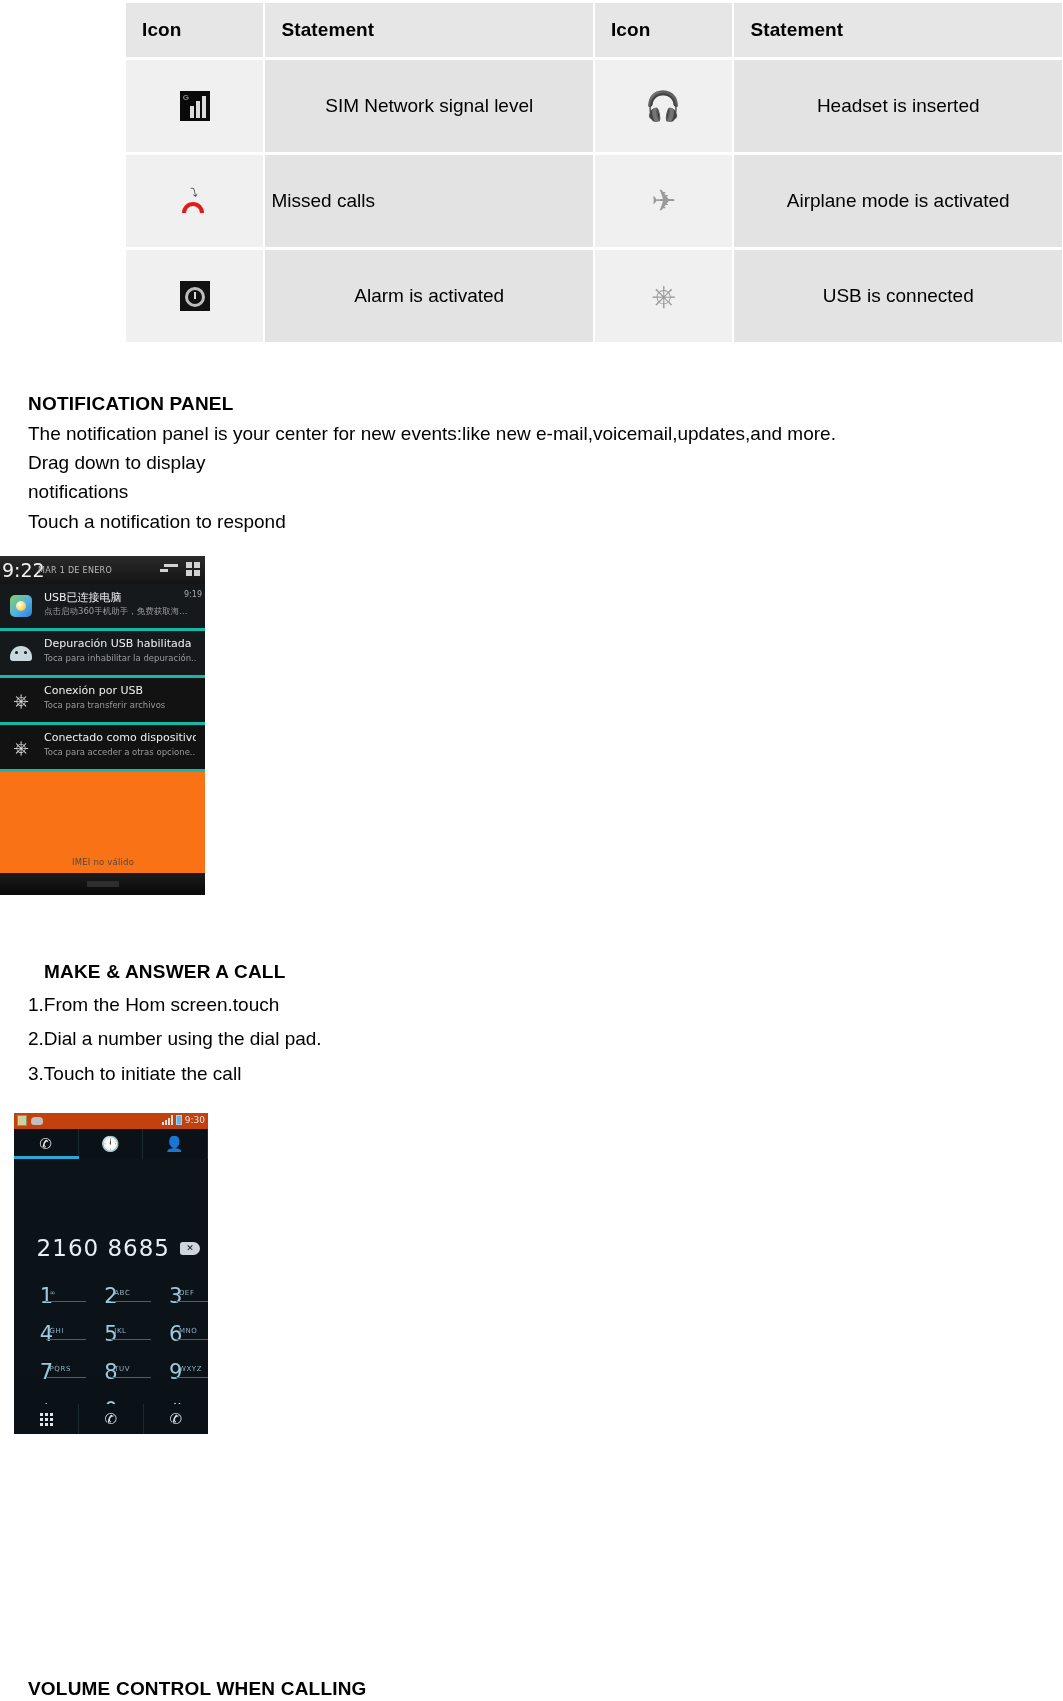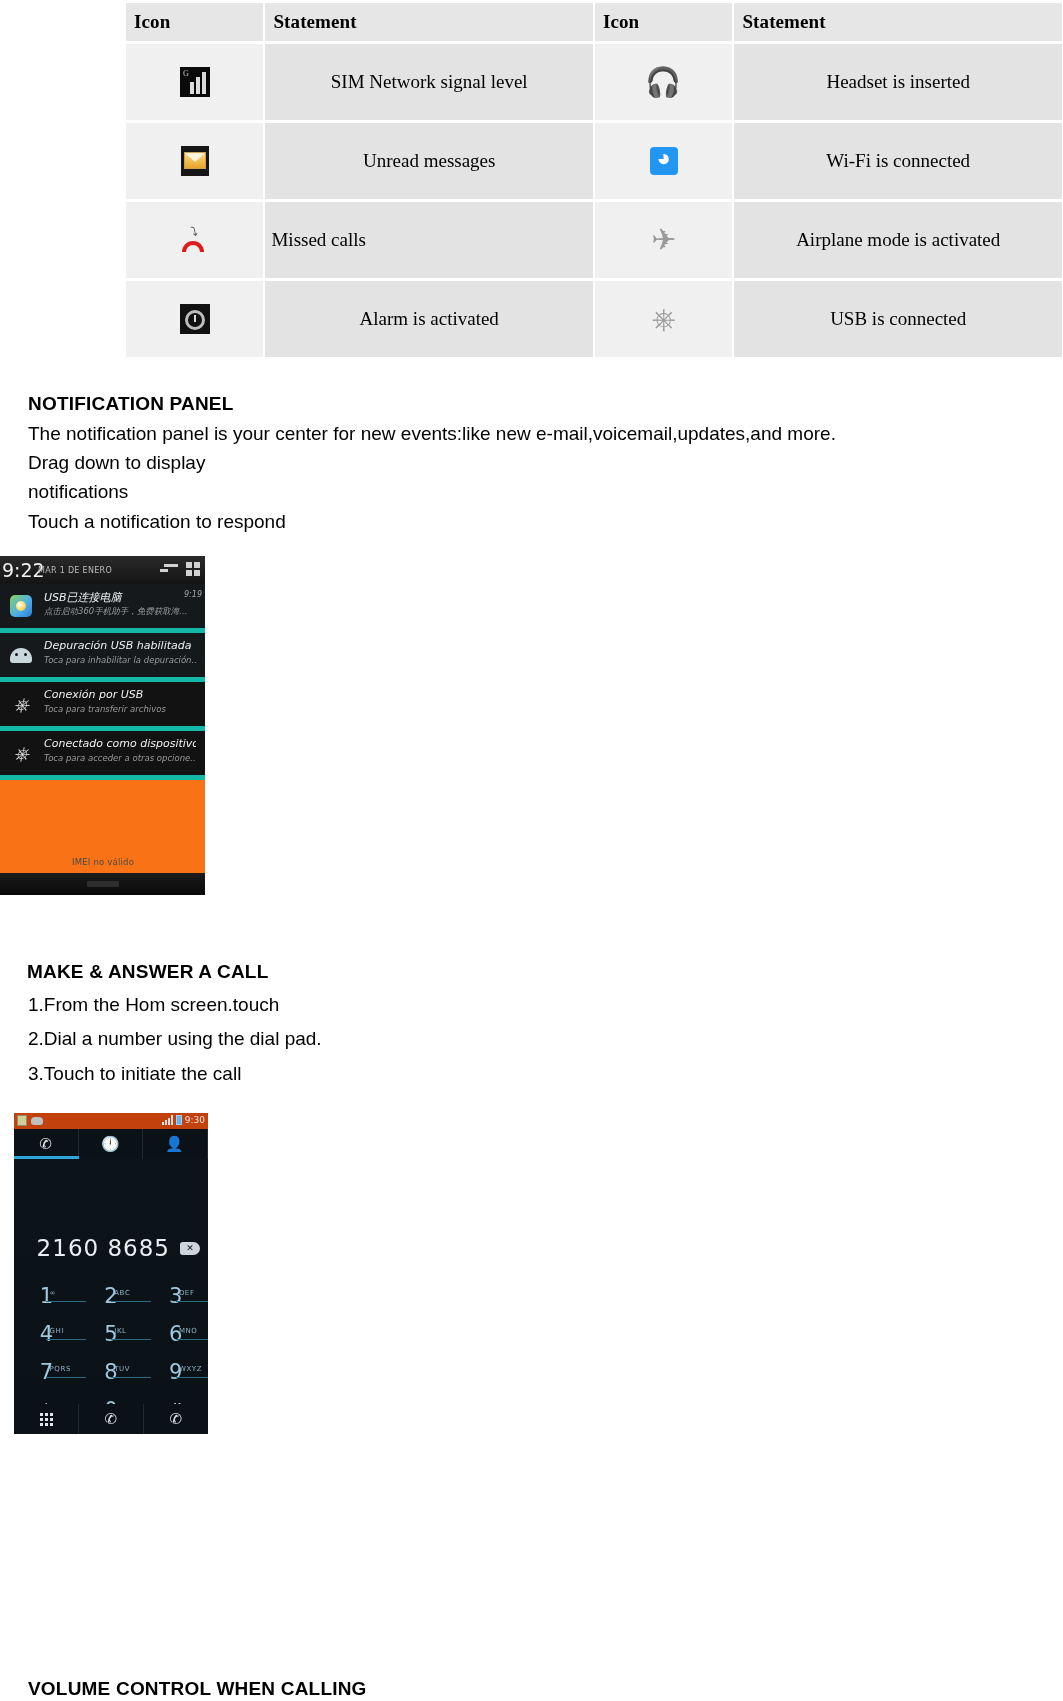--- a/index.html
+++ b/index.html
@@ -20,23 +20,22 @@
   .icon-table {
     position: absolute;
     left: 124px;
     top: 0px;
     width: 940px;
     border-collapse: separate;
     border-spacing: 2px 3px;
     table-layout: fixed;
   }
   .icon-table td, .icon-table th {
-    padding: 8px;
+    padding: 16px;
     margin: 11px;
-    font-family: Liberation Serif, serif;
   }
   .col-icon { width: 128px; }
   .col-stmt { width: 305px; }
 
   .hdr {
     background: #e6e6e6;
     font-size: 19px;
     font-weight: bold;
     text-align: left;
     padding: 2px 6px 4px 6px;
@@ -265,23 +264,22 @@
     position:absolute; background:#d2d2d2; width:6px; height:6px;
   }
   .sb-ico-settings i:nth-child(1){left:0;top:0;}
   .sb-ico-settings i:nth-child(2){left:8px;top:0;}
   .sb-ico-settings i:nth-child(3){left:0;top:8px;}
   .sb-ico-settings i:nth-child(4){left:8px;top:8px;}
 
   .notif-item {
     position: relative;
     height: 44px;
-    border-bottom: 5px solid #14b8a6;
+    border-bottom: 3px solid #14b8a6;
     background: #121212;
-    font-style: italic;
   }
   .notif-item.tinted { background: #15191c; }
   .notif-item .ni-icon {
     position: absolute;
     left: 0; top: 0;
     width: 42px; height: 44px;
     display: flex; align-items: center; justify-content: center;
   }
   .notif-item .ni-title {
     position: absolute;
@@ -526,30 +524,20 @@
         </span>
       </td>
       <td class="cell-stmt">SIM Network signal level</td>
       <td class="cell-icon">
         <span class="ico-headset glyph">🎧</span>
       </td>
       <td class="cell-stmt">Headset is inserted</td>
     </tr>
 
 
-    <tr>
-      <td class="cell-icon">
-        <span class="ico-envelope glyph"></span>
-      </td>
-      <td class="cell-stmt">Unread messages</td>
-      <td class="cell-icon">
-        <span class="ico-wifi glyph"><span>◕</span></span>
-      </td>
-      <td class="cell-stmt">Wi-Fi is connected</td>
-    </tr>
 
     <tr>
       <td class="cell-icon">
         <span class="ico-missedcall glyph">
           <span class="arrow">⤵</span><span class="handset"></span>
         </span>
       </td>
       <td class="cell-stmt left">Missed calls</td>
       <td class="cell-icon">
         <span class="ico-plane glyph">✈</span>
@@ -626,21 +614,21 @@
     <span class="ni-sub">Toca para acceder a otras opcione...</span>
   </div>
 
   <div class="notif-imei">IMEI no válido</div>
 
   <div class="notif-bottombar">
     <span class="grip"></span>
   </div>
 </div>
 
-<div class="section-title" style="left:27px; top:961px;">MAKE &amp; ANSWER A CALL</div>
+<div class="section-title" style="left:44px; top:961px;">MAKE &amp; ANSWER A CALL</div>
 <div class="body-line" style="left:28px; top:994px;">1.From the Hom screen.touch</div>
 <div class="body-line" style="left:28px; top:1028px;">2.Dial a number using the dial pad.</div>
 <div class="body-line" style="left:28px; top:1063px;">3.Touch to initiate the call</div>
 
 <div class="dialer-shot">
 
   <div class="dl-statusbar">
     <span class="dl-sb-left">
       <span class="dl-sb-note"></span>
       <span class="dl-sb-msg"></span>

